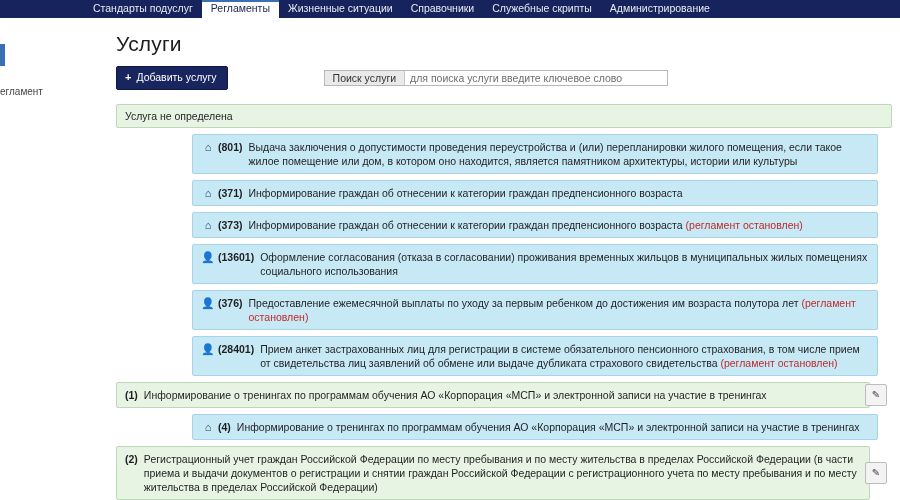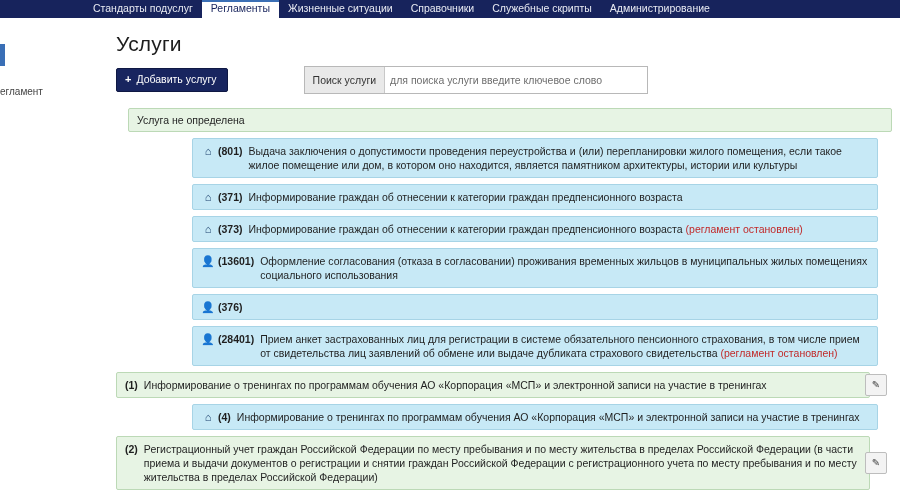--- a/index.html
+++ b/index.html
@@ -101,26 +101,26 @@
     font-size: 10.5px;
     padding: 5px 10px 6px 8px;
     cursor: pointer;
     display: inline-flex;
     align-items: center;
     gap: 5px;
     line-height: 11px;
   }
   .btn-add .plus { font-size: 11px; font-weight: bold; }
   .searchwrap {
-    margin-left: 76px;
+    margin-left: 96px;
     display: flex;
     align-items: stretch;
     border: 1px solid #b8b8b8;
     background: #fff;
-    height: 28px;
+    height: 16px;
   }
   .searchlabel {
     background: #e9e9e9;
     border-right: 1px solid #c8c8c8;
     font-size: 10.5px;
     color: #333;
     padding: 0 8px;
     display: flex;
     align-items: center;
     white-space: nowrap;
@@ -157,21 +157,21 @@
   }
   .row.blue {
     background: #c7e9f6;
     border-color: #a7d4e6;
     margin-left: 80px;
     margin-right: 22px;
   }
   .row.status {
     background: #e7f4e4;
     border-color: #bcd9b6;
-    margin-left: 16px;
+    margin-left: 4px;
     margin-right: 8px;
     padding: 4px 8px;
   }
   .row .icon {
     flex: 0 0 auto;
     width: 14px;
     text-align: center;
     color: #1b3f6b;
     font-size: 11px;
     line-height: 14px;
@@ -267,20 +267,22 @@
 
       <div class="row blue">
         <span class="icon">👤</span>
         <span class="code">(13601)</span>
         <span class="txt">Оформление согласования (отказа в согласовании) проживания временных жильцов в муниципальных жилых помещениях социального использования</span>
       </div>
 
       <div class="row blue">
         <span class="icon">👤</span>
         <span class="code">(376)</span>
+        <span class="txt"><span>Предоставление ежемесячной выплаты по уходу за первым ребенком до достижения им возраста полутора лет</span>
+          <span class="stopped">(регламент остановлен)</span></span>
       </div>
 
       <div class="row blue">
         <span class="icon">👤</span>
         <span class="code">(28401)</span>
         <span class="txt"><span>Прием анкет застрахованных лиц для регистрации в системе обязательного пенсионного страхования, в том числе прием от свидетельства лиц заявлений об обмене или выдаче дубликата страхового свидетельства</span>
           <span class="stopped">(регламент остановлен)</span></span>
       </div>
 
       <div class="row green has-edit">

